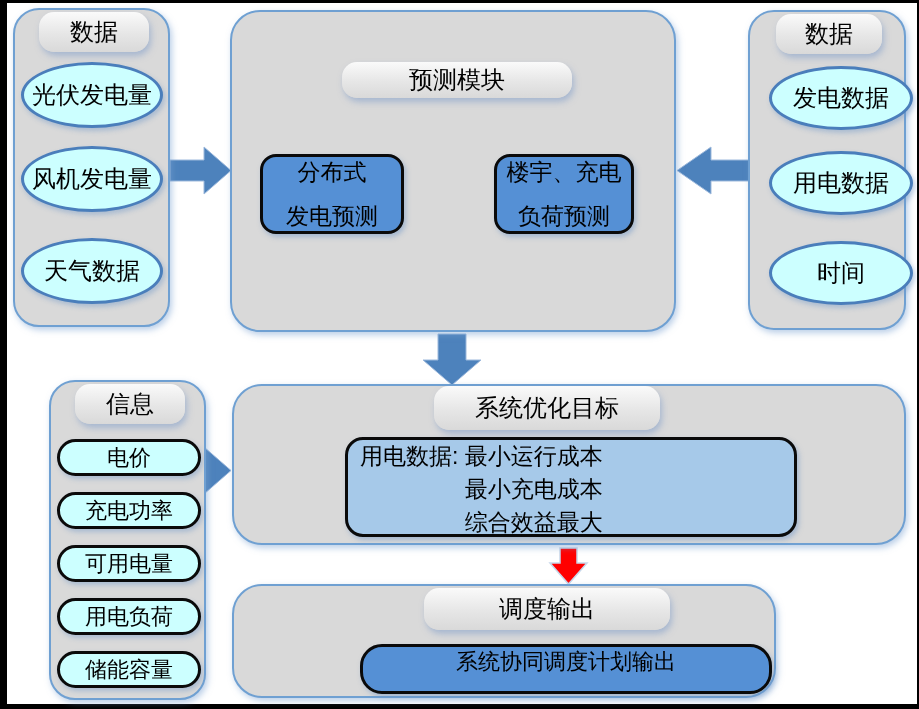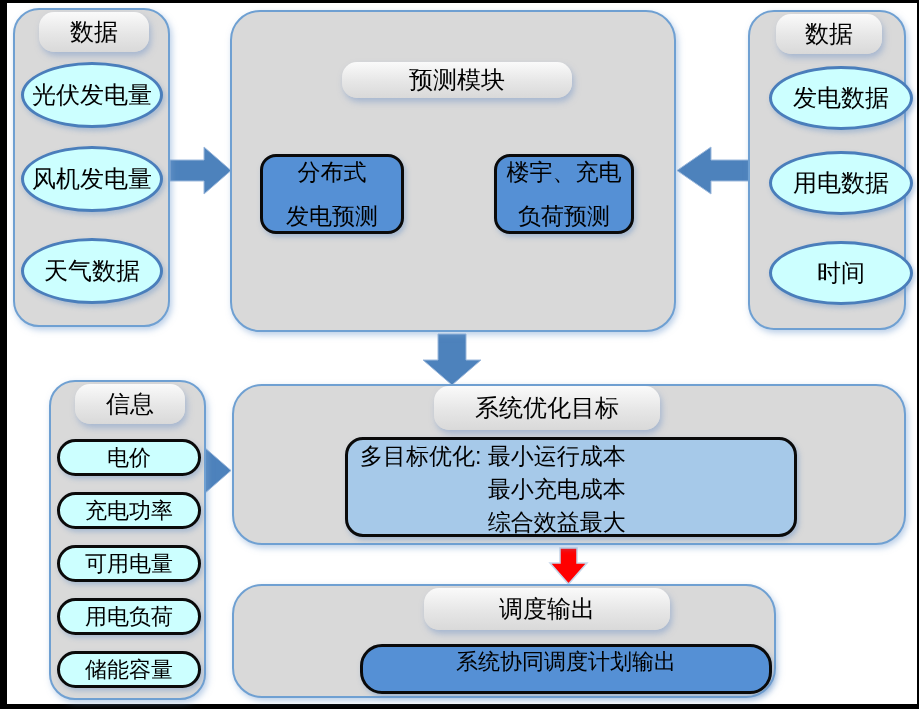--- a/index.html
+++ b/index.html
@@ -174,21 +174,21 @@
     <div class="stadium" id="st-store">
       <span>储能容量</span>
     </div>
   </section>
 
   <section class="panel" id="p-optim">
     <div class="bubble">
       <span>系统优化目标</span>
     </div>
     <div class="lightbox" id="box-multi">
-      <span style="white-space:pre;">多目标优化: </span>
+      <span style="white-space:pre;">用电数据: </span>
       <span class="goal-col">
         <span>最小运行成本</span>
         <span>最小充电成本</span>
         <span>综合效益最大</span>
       </span>
     </div>
   </section>
 
   <section class="panel" id="p-output">
     <div class="bubble">

